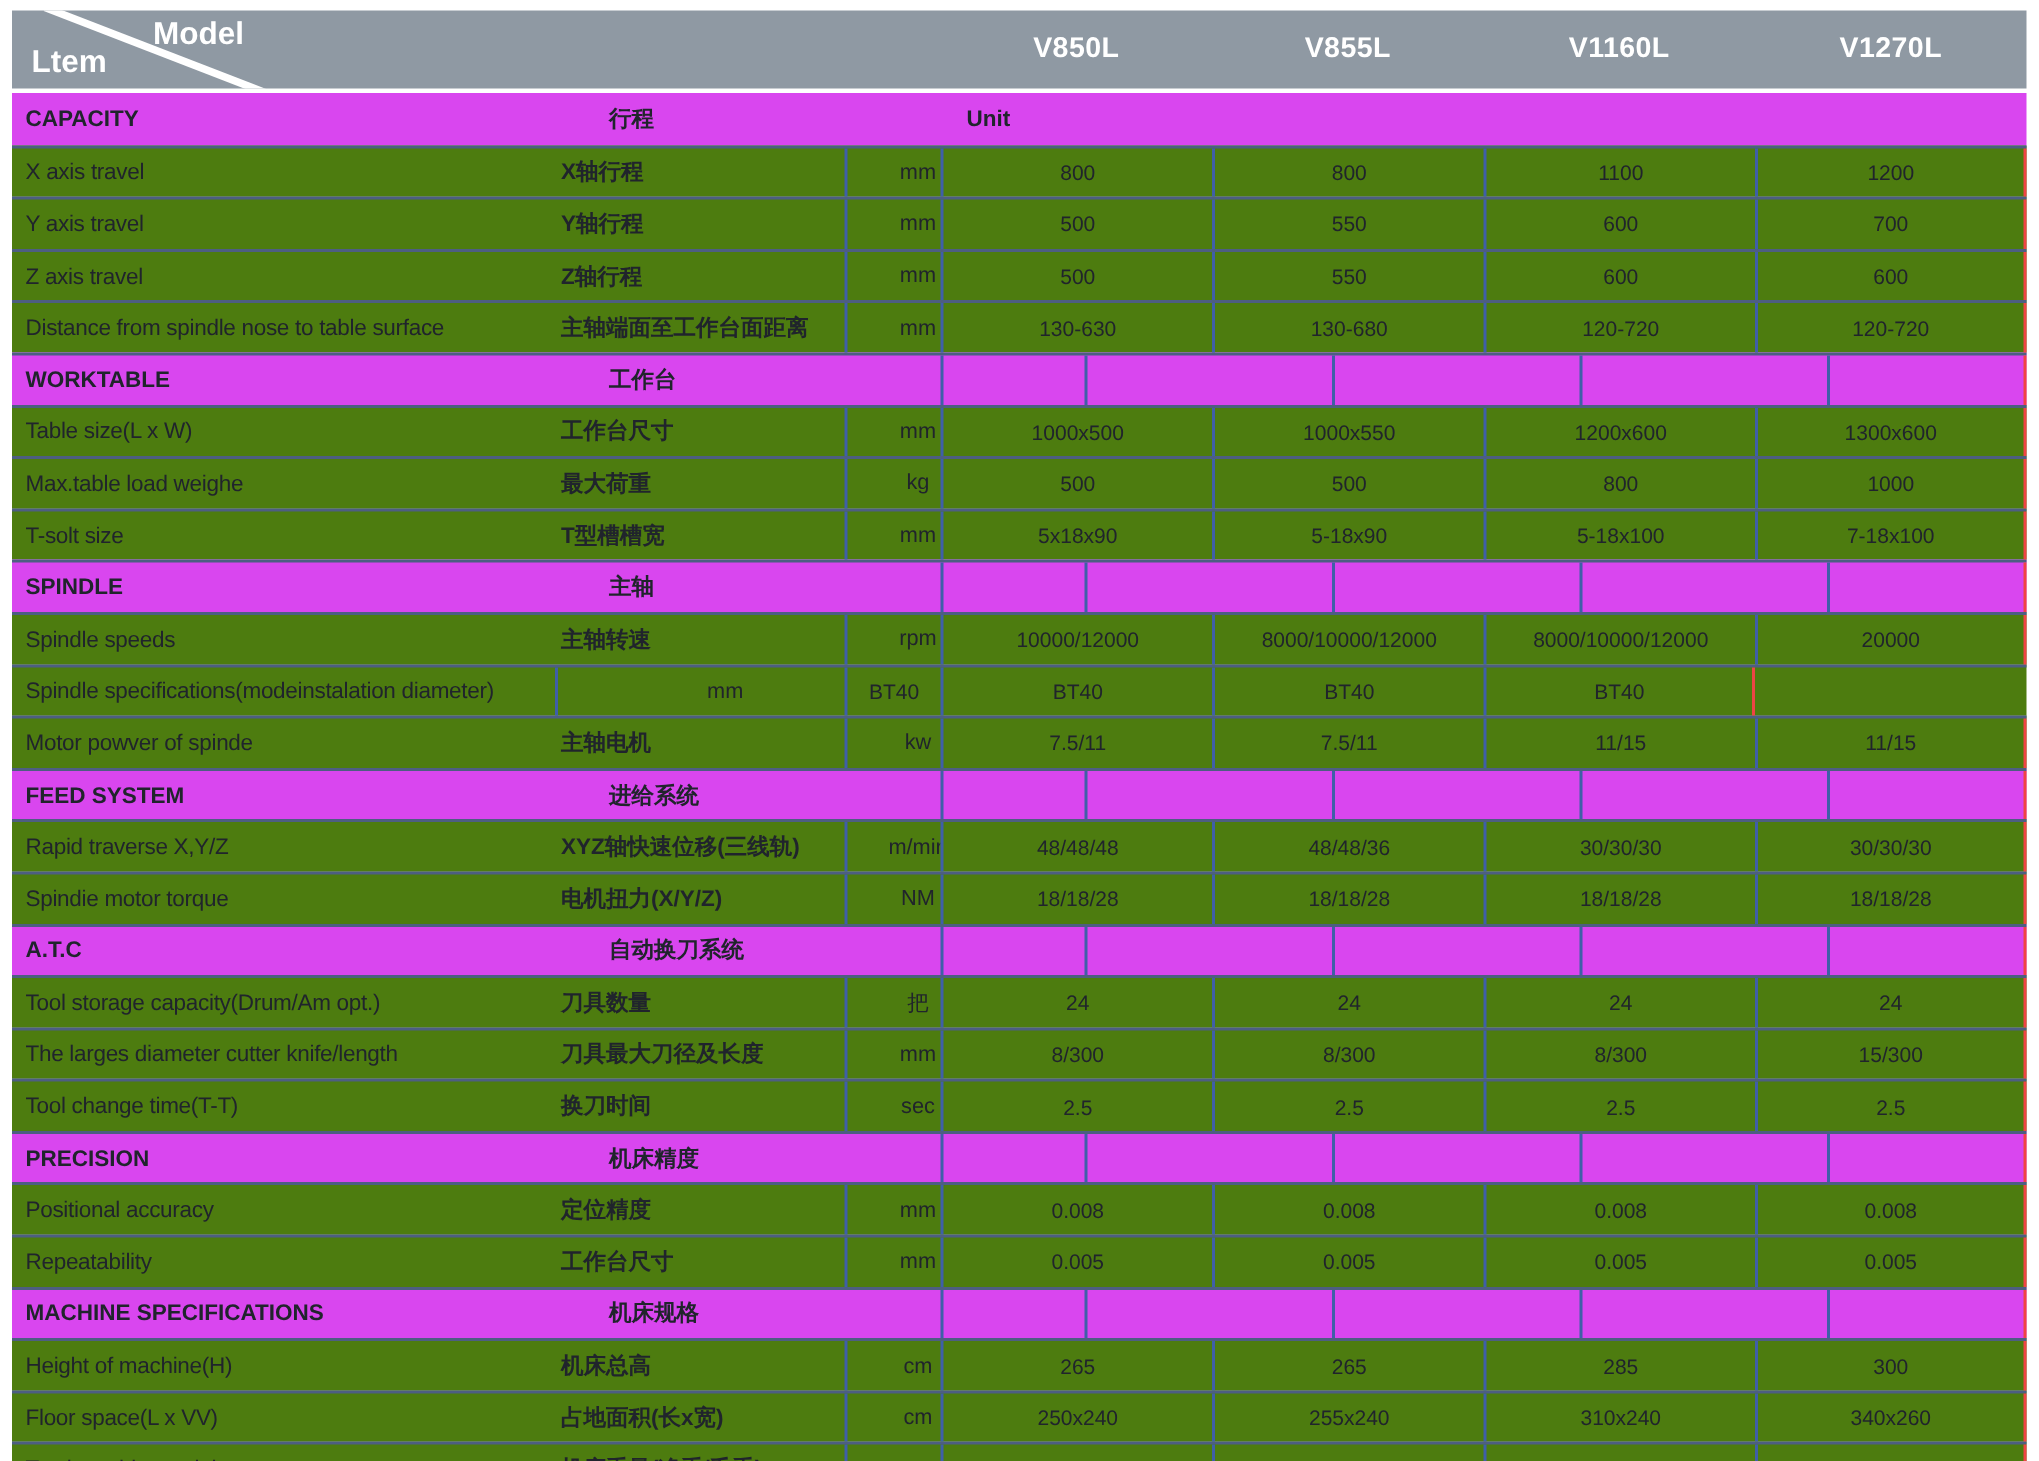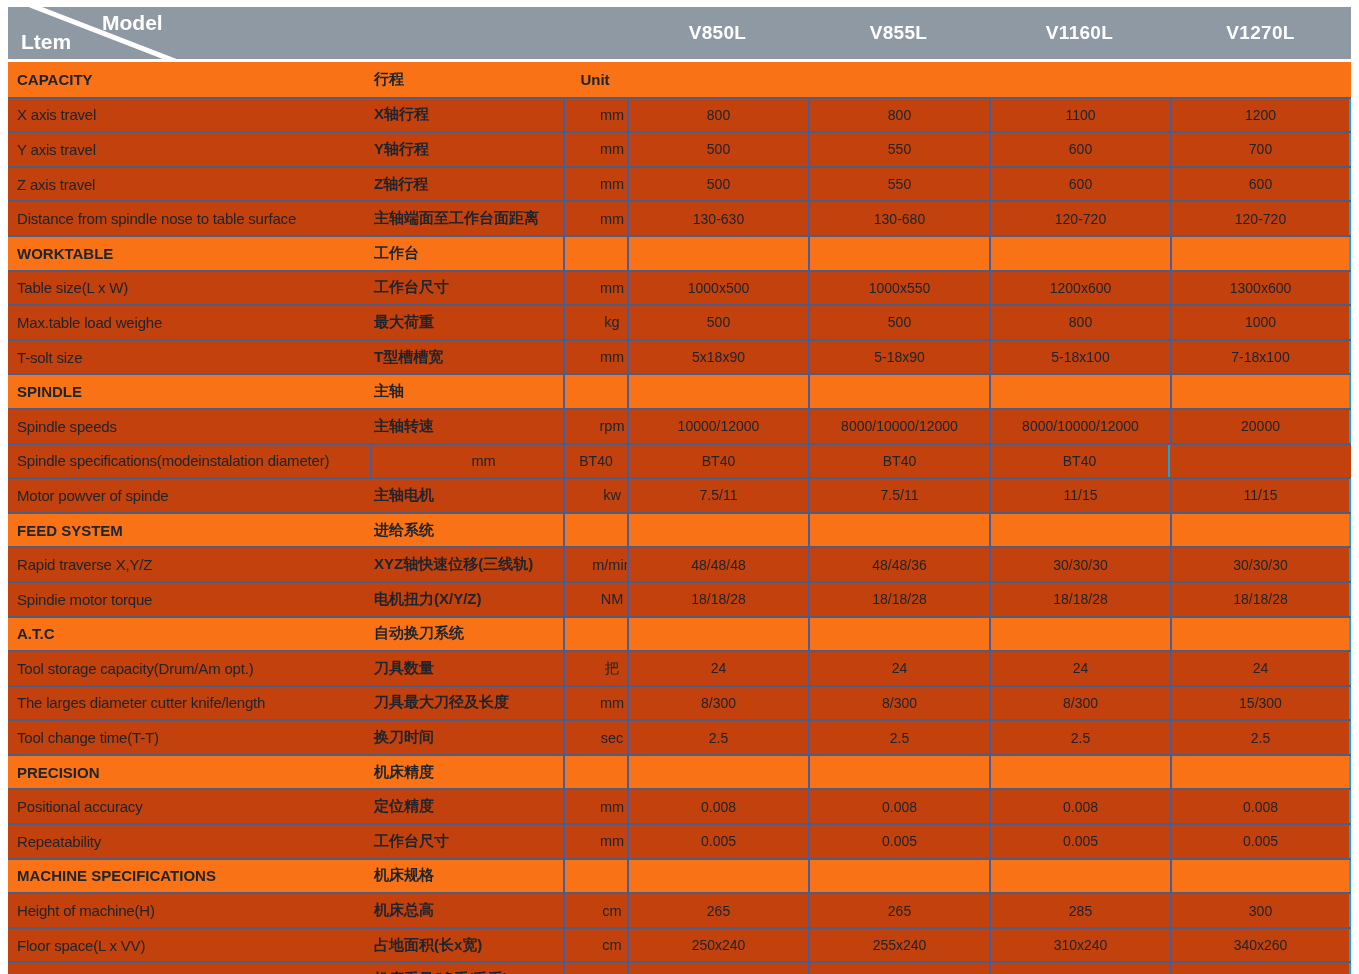--- a/index.html
+++ b/index.html
@@ -10,32 +10,32 @@
   
   .head{display:grid;grid-template-columns:619px repeat(4,181px);height:52px;background:#8f99a3;}
   .corner{position:relative;}
   .corner svg{position:absolute;left:0;top:0;}
   .corner .model-lab{position:absolute;left:94px;top:4px;color:#fff;font-size:21px;font-weight:700;}
   .corner .item-lab{position:absolute;left:13px;top:23px;color:#fff;font-size:21px;font-weight:700;}
   .mhead{display:flex;align-items:center;justify-content:center;color:#fff;font-size:19px;font-weight:700;letter-spacing:.3px;}
 
   
   .rows{margin-top:3px;border-bottom:3px solid #37507d;}
-  .row{display:grid;grid-template-columns:362px 193px 64px repeat(4,1fr);height:34.6px;box-sizing:border-box;border-top:2px solid #4d5e82;background:#c2410c;}
+  .row{display:grid;grid-template-columns:362px 193px 64px repeat(4,1fr);height:34.6px;box-sizing:border-box;border-top:2px solid #4d5e82;background:#4d7c0f;}
   .row.first{border-top:none;}
   .cell{display:flex;align-items:center;box-sizing:border-box;overflow:hidden;white-space:nowrap;}
   .c-en{padding-left:9px;font-size:15px;font-weight:500;letter-spacing:-0.2px;}
   .c-cn{padding-left:4px;font-size:15px;font-weight:600;}
   .c-unit{justify-content:center;font-size:14.5px;font-weight:500;}
   .c-val{justify-content:center;font-size:14px;font-weight:500;}
   .vline .c-unit{border-left:2px solid #3f5fa8;padding-left:32px;}
   .vline .c-val{border-left:2px solid #3f5fa8;}
-  .vline .c-val:last-child{border-right:2px solid #0ea5e9;}
-
-  .row.section{background:#f97316;}
+  .vline .c-val:last-child{border-right:2px solid #ef4444;}
+
+  .row.section{background:#d946ef;gap:32px;}
   .row.section .c-en{font-size:15px;font-weight:700;letter-spacing:0;}
   .row.section .c-cn{font-weight:700;}
   .row.section .c-unit{font-weight:700;font-size:15px;}
 </style>
 </head>
 <body>
 
 <div class="page">
   <div class="tbl">
 

